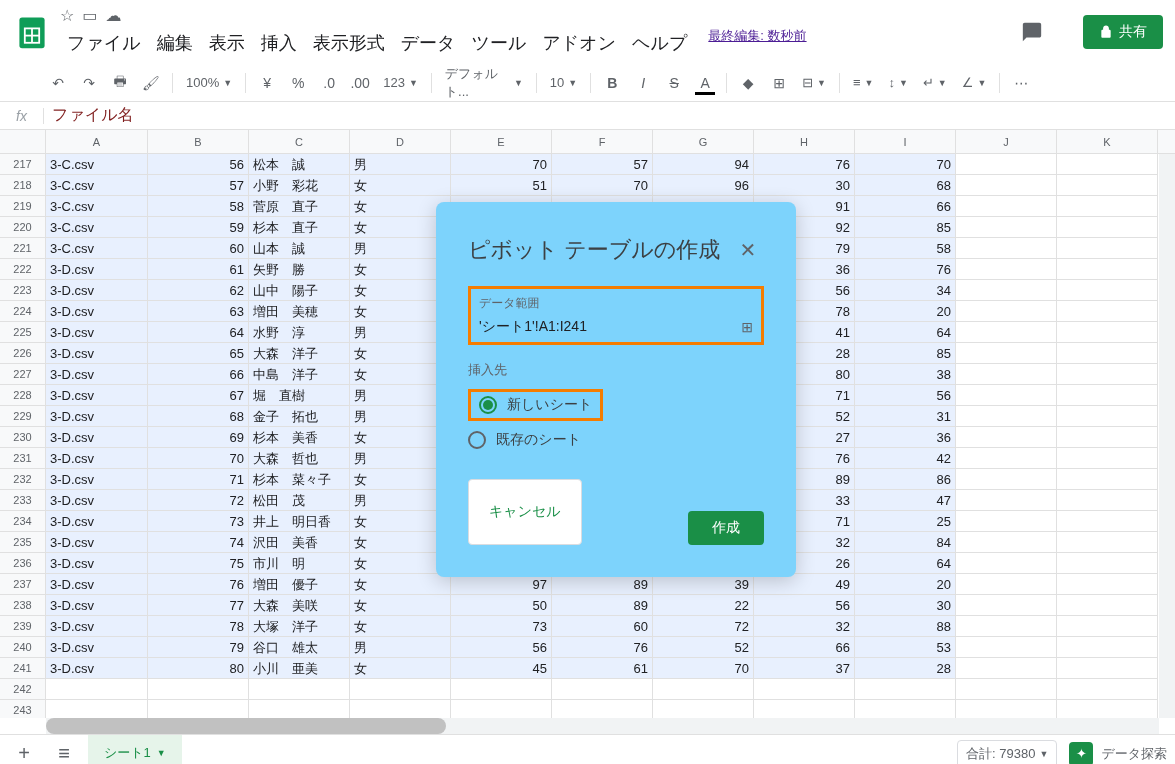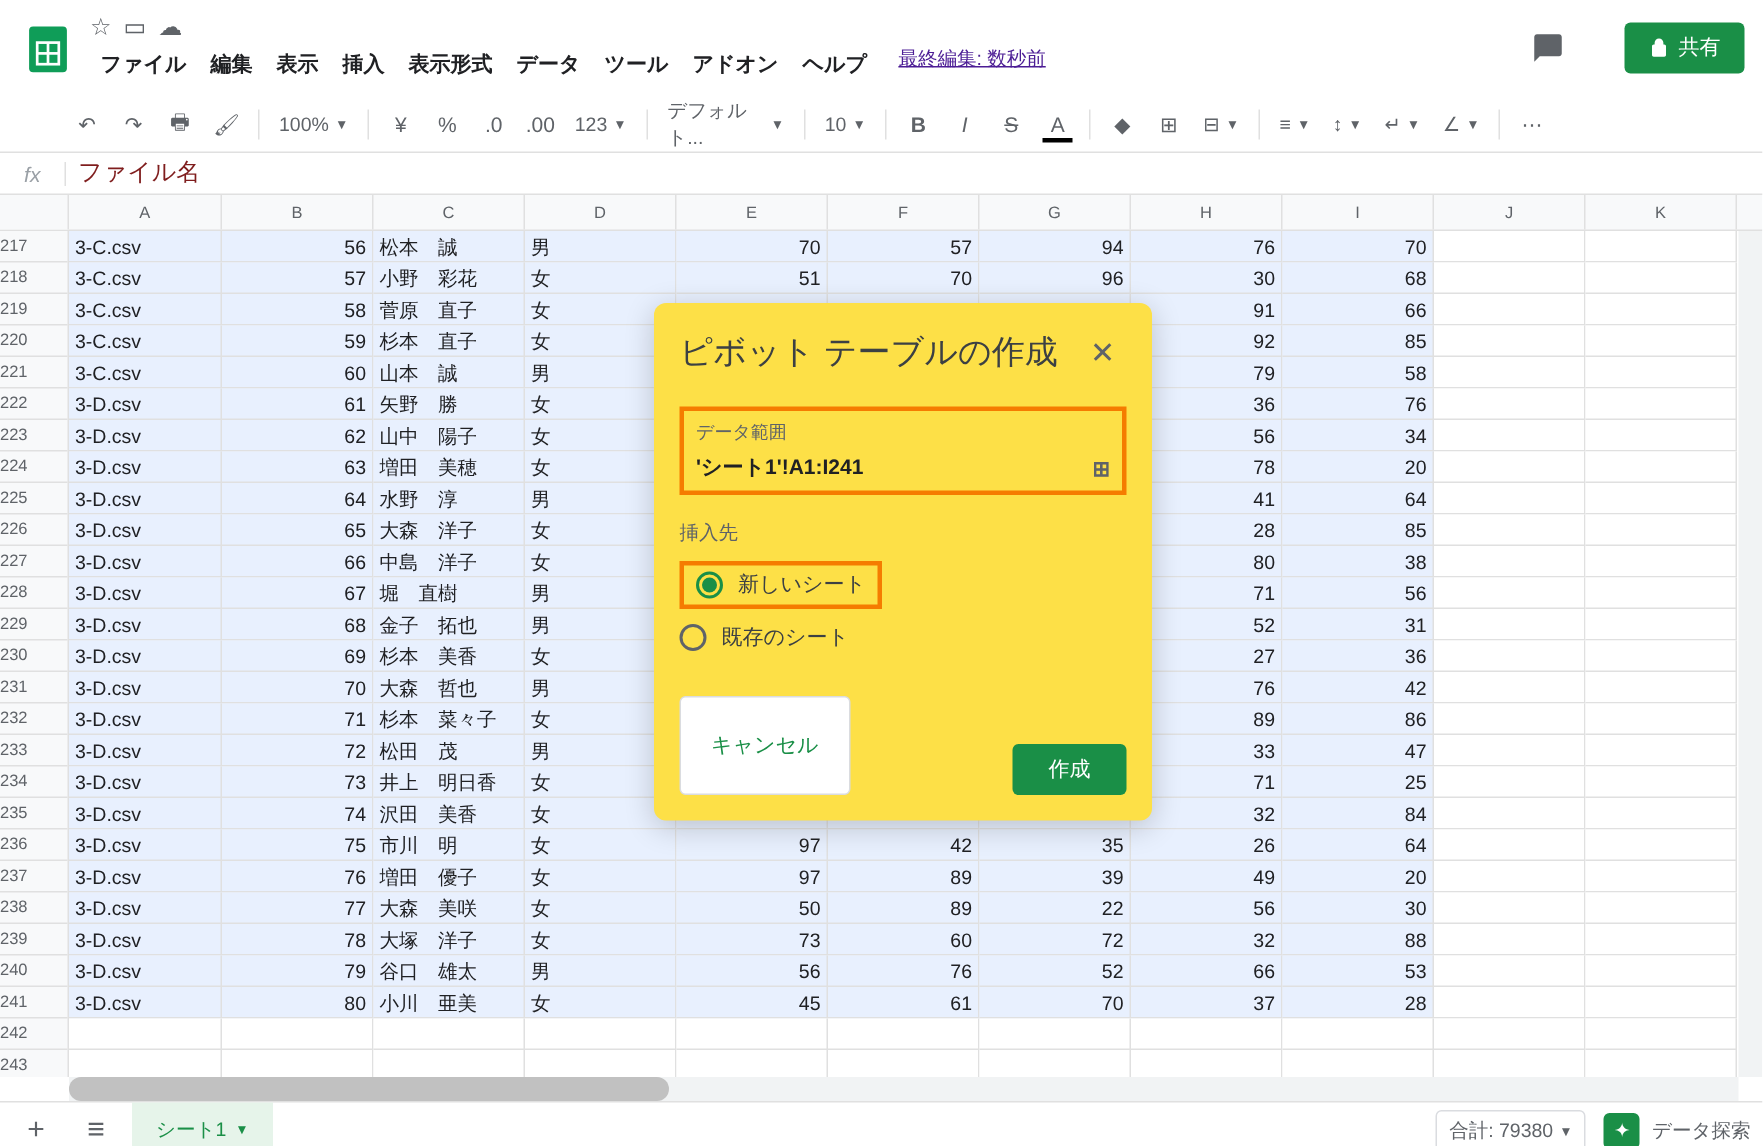--- a/index.html
+++ b/index.html
@@ -7,21 +7,21 @@
 
 
 .header { display: flex; align-items: center; padding: 8px 12px; height: 64px; }
 .logo { width: 40px; height: 40px; display: flex; align-items: center; justify-content: center; margin-right: 8px; }
 .logo svg { width: 36px; height: 36px; }
 .title-area { flex: 1; }
 .title-row { display: flex; align-items: center; gap: 8px; }
 .doc-title { font-size: 18px; color: #5f6368; padding: 2px 6px; }
 .title-icon { color: #5f6368; cursor: pointer; }
 .menu-bar { display: flex; gap: 2px; margin-top: 2px; }
-.menu-item { font-size: 14px; color: #202124; padding: 4px 7px; cursor: pointer; border-radius: 2px; font-weight: bold; }
+.menu-item { font-size: 18px; color: #202124; padding: 4px 7px; cursor: pointer; border-radius: 2px; }
 .last-edit { font-size: 13px; color: #4c1d95; text-decoration: underline; margin-left: 12px; cursor: pointer; }
 .header-right { display: flex; align-items: center; gap: 12px; }
 .comment-icon { width: 36px; height: 36px; display: flex; align-items: center; justify-content: center; cursor: pointer; color: #5f6368; }
 .share-btn { background: #1a8f47; color: #fff; padding: 8px 16px; border-radius: 4px; font-size: 14px; font-weight: 500; cursor: pointer; display: flex; align-items: center; gap: 6px; border: none; margin-left: 21px; }
 
 
 .toolbar { display: flex; align-items: center; padding: 4px 12px 4px 44px; height: 38px; border-bottom: 1px solid #e0e0e0; gap: 3px; }
 .tool-btn { width: 28px; height: 28px; display: flex; align-items: center; justify-content: center; cursor: pointer; color: #5f6368; border-radius: 2px; font-size: 14px; }
 .tool-sep { width: 1px; height: 20px; background: #e0e0e0; margin: 0 4px; }
 .tool-dropdown { display: flex; align-items: center; padding: 0 6px; height: 28px; cursor: pointer; font-size: 13px; color: #5f6368; gap: 4px; }
@@ -37,21 +37,21 @@
 .fx-label { width: 44px; text-align: center; font-style: italic; color: #9aa0a6; font-size: 14px; border-right: 1px solid #e0e0e0; }
 .formula-input { flex: 1; padding: 0 8px; font-size: 16px; color: #7f1d1d; }
 
 
 .grid-wrap { position: relative; height: 588px; overflow: hidden; }
 .col-headers { display: flex; height: 24px; background: #f8f9fa; border-bottom: 1px solid #e0e0e0; }
 .corner { width: 46px; border-right: 1px solid #e0e0e0; background: #f8f9fa; }
 .col-h { border-right: 1px solid #e0e0e0; text-align: center; font-size: 11px; color: #5f6368; line-height: 24px; }
 .grid-body { display: flex; height: 564px; }
 .row-headers { width: 46px; background: #f8f9fa; border-right: 1px solid #e0e0e0; }
-.row-h { height: 21px; border-bottom: 1px solid #e0e0e0; text-align: left; font-size: 11px; color: #5f6368; line-height: 21px; }
+.row-h { height: 21px; border-bottom: 1px solid #e0e0e0; text-align: center; font-size: 11px; color: #5f6368; line-height: 21px; }
 .cells { flex: 1; position: relative; }
 .row { display: flex; height: 21px; }
 .cell { border-right: 1px solid #e0e0e0; border-bottom: 1px solid #e0e0e0; font-size: 13px; padding: 0 4px; line-height: 21px; overflow: hidden; white-space: nowrap; background: #e8f0fe; }
 .cell.txt { text-align: left; color: #202124; }
 .cell.num { text-align: right; color: #202124; }
 .cell.empty { background: #fff; }
 .scrollbar-v { position: absolute; right: 0; top: 24px; bottom: 0; width: 16px; background: #f1f3f4; }
 .scrollbar-h { position: absolute; bottom: 0; left: 46px; right: 16px; height: 16px; background: #f1f3f4; }
 .scroll-thumb-h { position: absolute; left: 0; width: 400px; height: 100%; background: #c1c1c1; border-radius: 8px; }
 
@@ -59,27 +59,27 @@
 .bottom-bar { display: flex; align-items: center; height: 38px; border-top: 1px solid #e0e0e0; padding: 0 8px; gap: 8px; }
 .sheet-btn { width: 32px; height: 32px; display: flex; align-items: center; justify-content: center; cursor: pointer; color: #5f6368; font-size: 20px; }
 .sheet-tab { display: flex; align-items: center; gap: 6px; padding: 0 16px; height: 100%; font-size: 13px; color: #1a8f47; border-bottom: 2px solid transparent; cursor: pointer; font-weight: 500; }
 .sheet-tab.active { background: #e6f4ea; }
 .bottom-right { margin-left: auto; display: flex; align-items: center; gap: 12px; }
 .sum-box { border: 1px solid #dadce0; padding: 4px 8px; font-size: 13px; color: #5f6368; border-radius: 4px; display: flex; align-items: center; gap: 4px; }
 .explore-btn { display: flex; align-items: center; gap: 8px; font-size: 13px; color: #5f6368; cursor: pointer; }
 .explore-icon { width: 24px; height: 24px; background: #1a8f47; border-radius: 4px; display: flex; align-items: center; justify-content: center; color: #fff; }
 
 
-.dialog { position: absolute; left: 436px; top: 202px; width: 332px; background: #fde047; border-radius: 8px; box-shadow: 0 4px 20px rgba(0,0,0,0.2); padding: 17px; }
+.dialog { position: absolute; left: 436px; top: 202px; width: 360px; background: #7dd3fc; border-radius: 8px; box-shadow: 0 4px 20px rgba(0,0,0,0.2); padding: 32px; }
 .dialog-hdr { display: flex; justify-content: space-between; align-items: center; margin-bottom: 20px; }
 .dialog-title { font-size: 22px; color: #3c4043; }
 .dialog-close { font-size: 20px; color: #5f6368; cursor: pointer; width: 32px; height: 32px; display: flex; align-items: center; justify-content: center; }
 .highlight-box { border: 3px solid #f57c00; padding: 6px 8px; margin-bottom: 16px; }
 .field-label { font-size: 12px; color: #5f6368; margin-bottom: 6px; }
-.range-input { display: flex; align-items: center; justify-content: space-between; font-size: 14px; color: #202124; font-weight: bold; }
+.range-input { display: flex; align-items: center; justify-content: space-between; font-size: 14px; color: #202124; }
 .grid-icon { color: #5f6368; }
 .insert-label { font-size: 13px; color: #5f6368; margin-bottom: 10px; }
 .radio-row { display: flex; align-items: center; gap: 10px; font-size: 14px; color: #3c4043; margin-bottom: 10px; cursor: pointer; }
 .radio { width: 18px; height: 18px; border: 2px solid #1a8f47; border-radius: 50%; display: flex; align-items: center; justify-content: center; }
 .radio.checked::after { content: ''; width: 10px; height: 10px; background: #1a8f47; border-radius: 50%; }
 .radio.unchecked { border-color: #5f6368; }
 .highlight-radio { border: 3px solid #f57c00; padding: 4px 8px; display: inline-flex; }
 .dialog-btns { display: flex; justify-content: space-between; gap: 12px; margin-top: 30px; }
 .btn-cancel { padding: 8px 20px; border: 1px solid #dadce0; background: #fff; color: #1a8f47; font-size: 14px; border-radius: 4px; cursor: pointer; }
 .btn-create { padding: 8px 24px; background: #1a8f47; color: #fff; font-size: 14px; border: none; border-radius: 4px; cursor: pointer; margin-top: 32px; }

